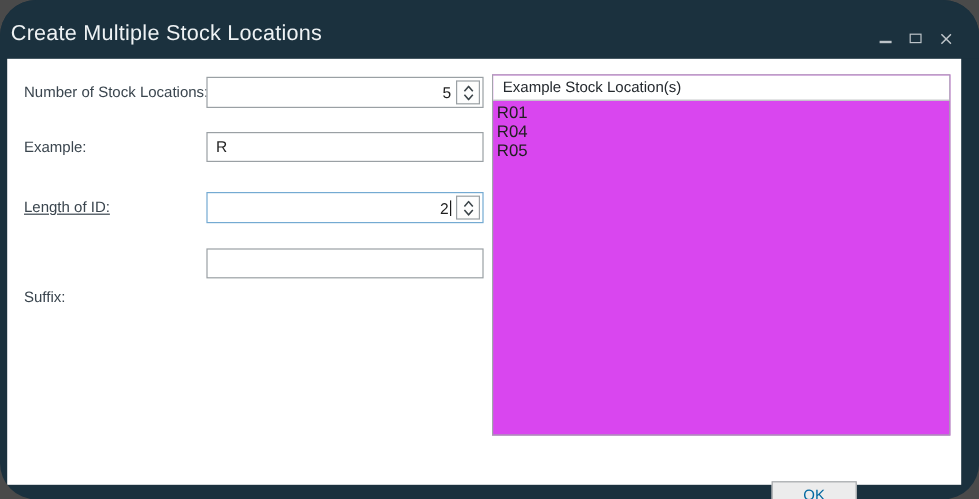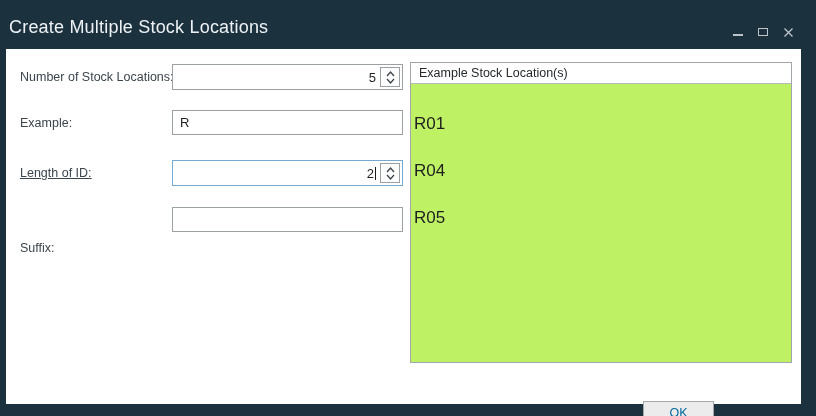--- a/index.html
+++ b/index.html
@@ -1,18 +1,18 @@
 <!DOCTYPE html>
 <html><head>
 <meta charset="utf-8">
 <style>
   html,body{margin:0;padding:0;background:#4a4a4a;}
   *{box-sizing:border-box;font-family:"Liberation Sans",sans-serif;}
   #window{
-    position:relative;width:816px;height:416px;background:#1b313e;overflow:hidden;
+    position:relative;width:816px;height:416px;background:#1b313e;overflow:hidden;border-radius:30px;
   }
   
   .titlebar{position:absolute;left:0;top:0;width:816px;height:49px;background:#1b313e;}
   .title-text{
     position:absolute;left:9px;top:17px;
     font-size:18px;font-weight:300;color:#eef2f4;letter-spacing:.2px;white-space:nowrap;
   }
   .win-controls{position:absolute;right:22px;top:25px;display:flex;align-items:center;gap:13px;height:14px;}
   .wc{display:flex;align-items:center;justify-content:center;width:12px;height:14px;cursor:default;}
   .glyph-min{width:10px;height:2px;background:#bdc4c9;margin-top:6px;}
@@ -33,29 +33,29 @@
   .input .text-area.right{justify-content:flex-end;}
   .caret{width:1px;height:13px;background:#1a1a1a;margin-left:1px;}
   .spinner{
     width:20px;align-self:stretch;margin:2px 2px 2px 0;border:1px solid #9aa0a4;background:#fdfdfd;
     display:flex;flex-direction:column;align-items:center;justify-content:center;gap:1px;cursor:default;
   }
   .chev{display:block;line-height:0;}
   
   .panel{
     position:absolute;left:404px;top:13px;width:382px;height:301px;
-    background:#bef264;border:1px solid #a2a6aa;
+    background:#d946ef;border:1px solid #a2a6aa;
   }
   .panel-header{
     height:21px;border-bottom:1px solid #b9bcbf;display:flex;align-items:center;
     padding-left:8px;font-size:12.5px;color:#24292e;background:#fff;cursor:default;
   }
   .panel-list{padding:1px 0 0 0;}
   .list-item{
-    height:16px;line-height:16px;padding-left:3px;font-size:17px;color:#1f1f1f;cursor:default;margin-top:31px;
+    height:16px;line-height:16px;padding-left:3px;font-size:14px;color:#1f1f1f;cursor:default;
   }
   
   .btn{
     position:absolute;top:352px;height:23px;background:#ececec;border:1px solid #a5a8ab;
     display:flex;align-items:center;justify-content:center;
     font-size:12.5px;color:#0369a1;cursor:default;
   }
   .btn-ok{left:637px;width:71px;}
   .btn-cancel{left:719px;width:73px;}
 </style>

